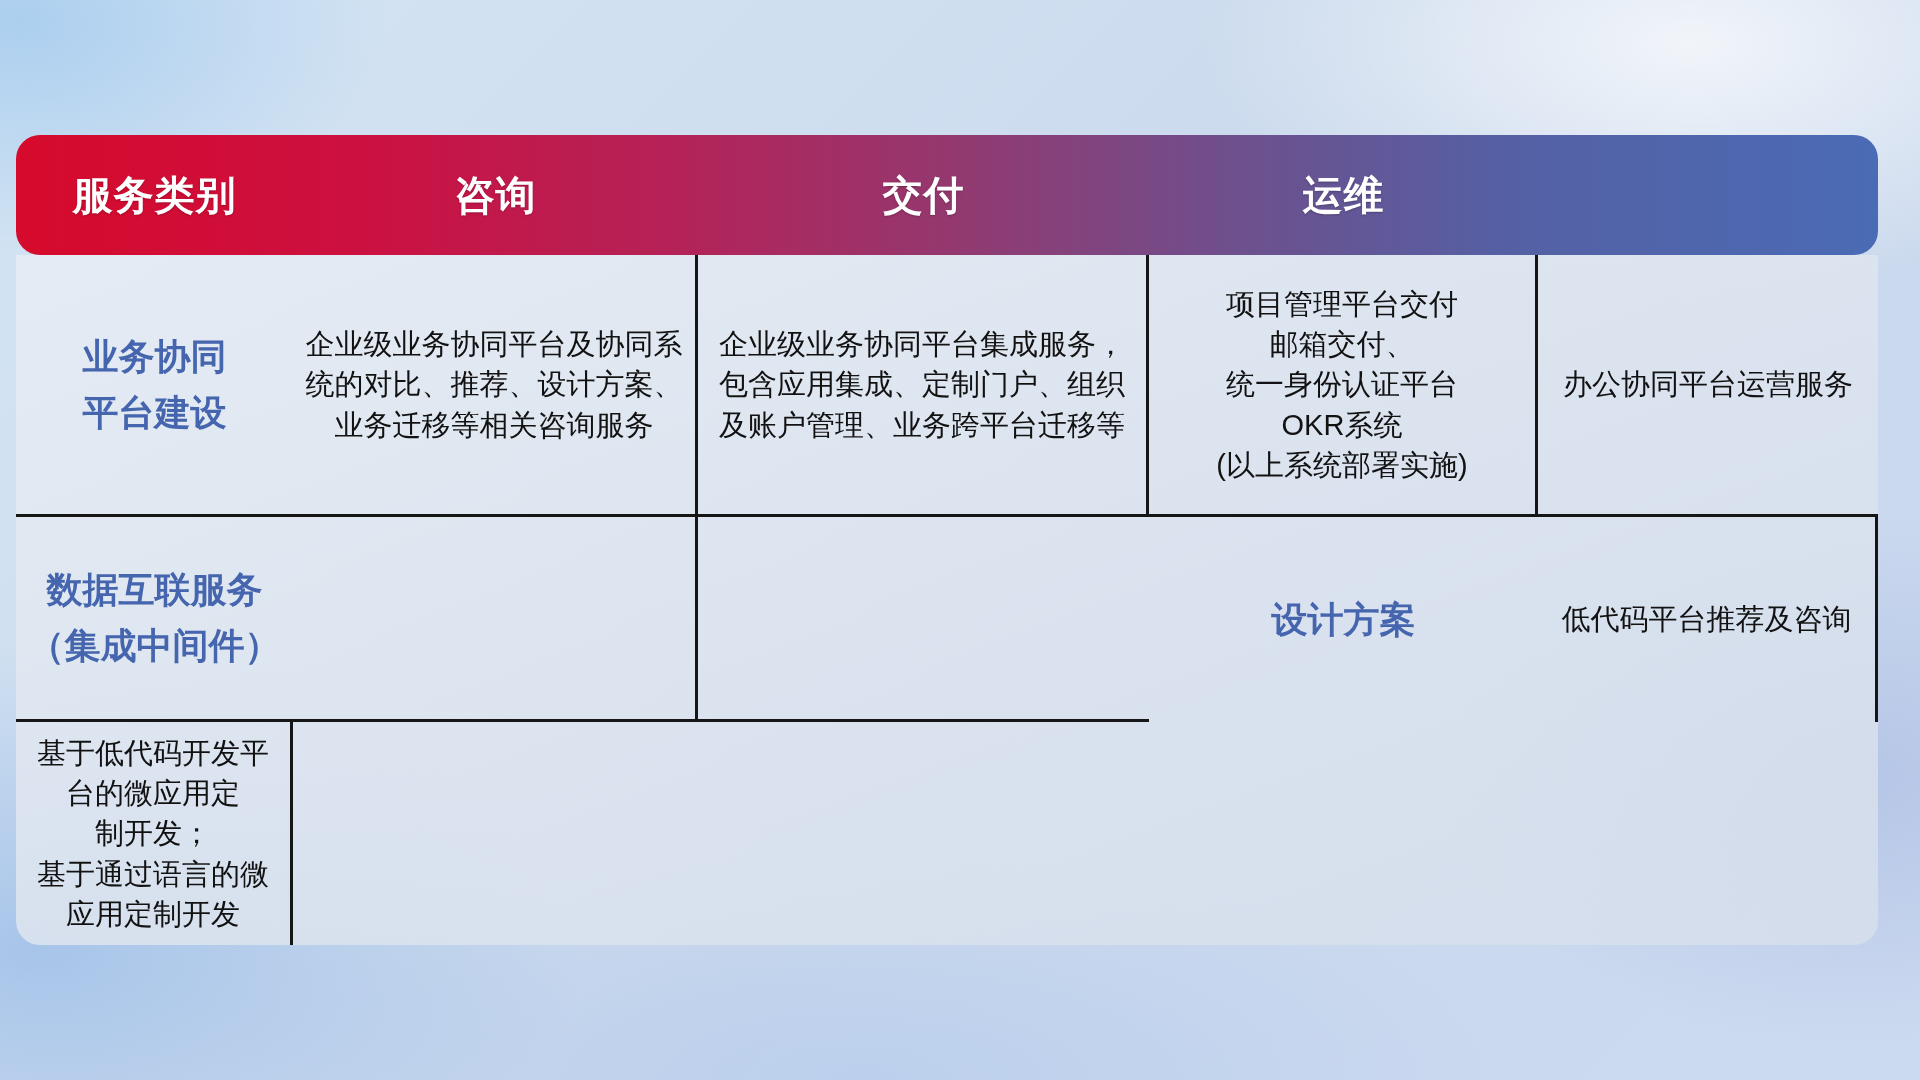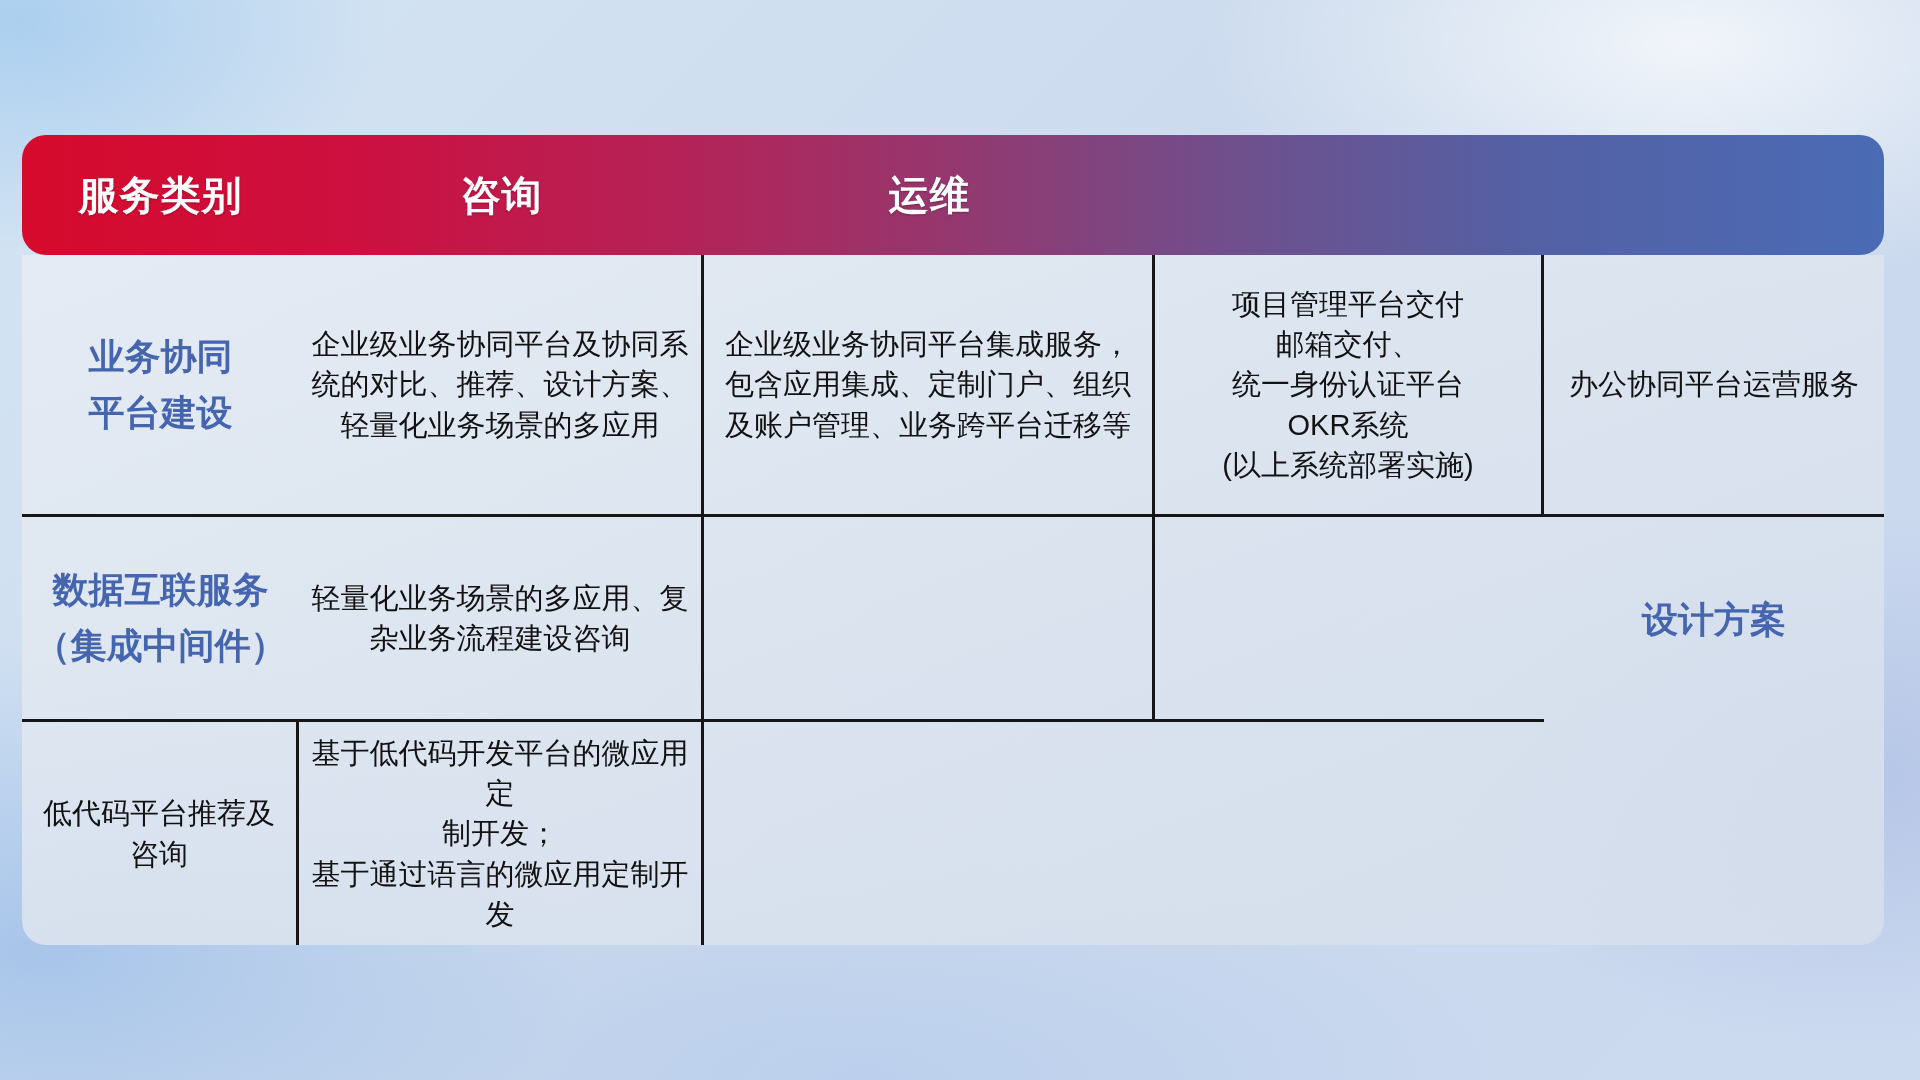--- a/index.html
+++ b/index.html
@@ -12,21 +12,21 @@
     position: absolute; inset: 0; width: 1920px; height: 1080px;
     background:
       radial-gradient(ellipse 700px 360px at 88% 4%, rgba(255,255,255,0.75), rgba(255,255,255,0) 70%),
       radial-gradient(ellipse 520px 330px at 1% 2%, rgba(141,190,235,0.55), rgba(141,190,235,0) 70%),
       radial-gradient(ellipse 760px 430px at 2% 88%, rgba(128,172,228,0.50), rgba(128,172,228,0) 72%),
       radial-gradient(ellipse 600px 380px at 97% 72%, rgba(142,160,214,0.35), rgba(142,160,214,0) 70%),
       radial-gradient(ellipse 900px 300px at 45% 100%, rgba(176,200,236,0.55), rgba(176,200,236,0) 75%),
       linear-gradient(135deg, #d2e4f4 0%, #d0dff0 28%, #c9d8ec 55%, #ccdaf0 100%);
   }
   .table-wrap {
-    position: absolute; left: 22px; top: 135px; width: 1862px; height: 810px;
+    position: absolute; left: 16px; top: 135px; width: 1862px; height: 810px;
   }
   .thead {
     position: absolute; left: 0; top: 0; width: 1862px; height: 120px;
     border-radius: 24px;
     background: linear-gradient(90deg,
       #d60a2c 0%, #cc1040 18%, #b52257 35%, #94386f 50%,
       #6f4f8c 65%, #5560a4 80%, #4a6bb5 100%);
     display: grid;
     grid-template-columns: 277px 405px 451px 389px 340px;
     align-items: center;
@@ -60,44 +60,43 @@
 </style>
 </head>
 <body>
 
 <div class="stage">
   <div class="table-wrap">
 
     <div class="thead">
       <div class="th">服务类别</div>
       <div class="th">咨询</div>
+      <div class="th">交付</div>
       <div class="th">运维</div>
     </div>
 
     <div class="tbody">
 
       <div class="td cat bdb">业务协同
 平台建设</div>
       <div class="td bdr bdb">企业级业务协同平台及协同系
 统的对比、推荐、设计方案、
-轻量化业务场景的多应用</div>
+业务迁移等相关咨询服务</div>
       <div class="td bdr bdb">企业级业务协同平台集成服务，
 包含应用集成、定制门户、组织
 及账户管理、业务跨平台迁移等</div>
       <div class="td bdr bdb">项目管理平台交付
 邮箱交付、
 统一身份认证平台
 OKR系统
 (以上系统部署实施)</div>
       <div class="td bdb">办公协同平台运营服务</div>
 
       <div class="td cat bdb">数据互联服务
 （集成中间件）</div>
-      <div class="td bdr bdb">轻量化业务场景的多应用、复
-杂业务流程建设咨询</div>
       <div class="td bdr bdb"></div>
       <div class="td bdb"></div>
 
       <div class="td cat">设计方案</div>
       <div class="td bdr">低代码平台推荐及咨询</div>
       <div class="td bdr">基于低代码开发平台的微应用定
 制开发；
 基于通过语言的微应用定制开发</div>
       <div class="td"></div>
     </div>

